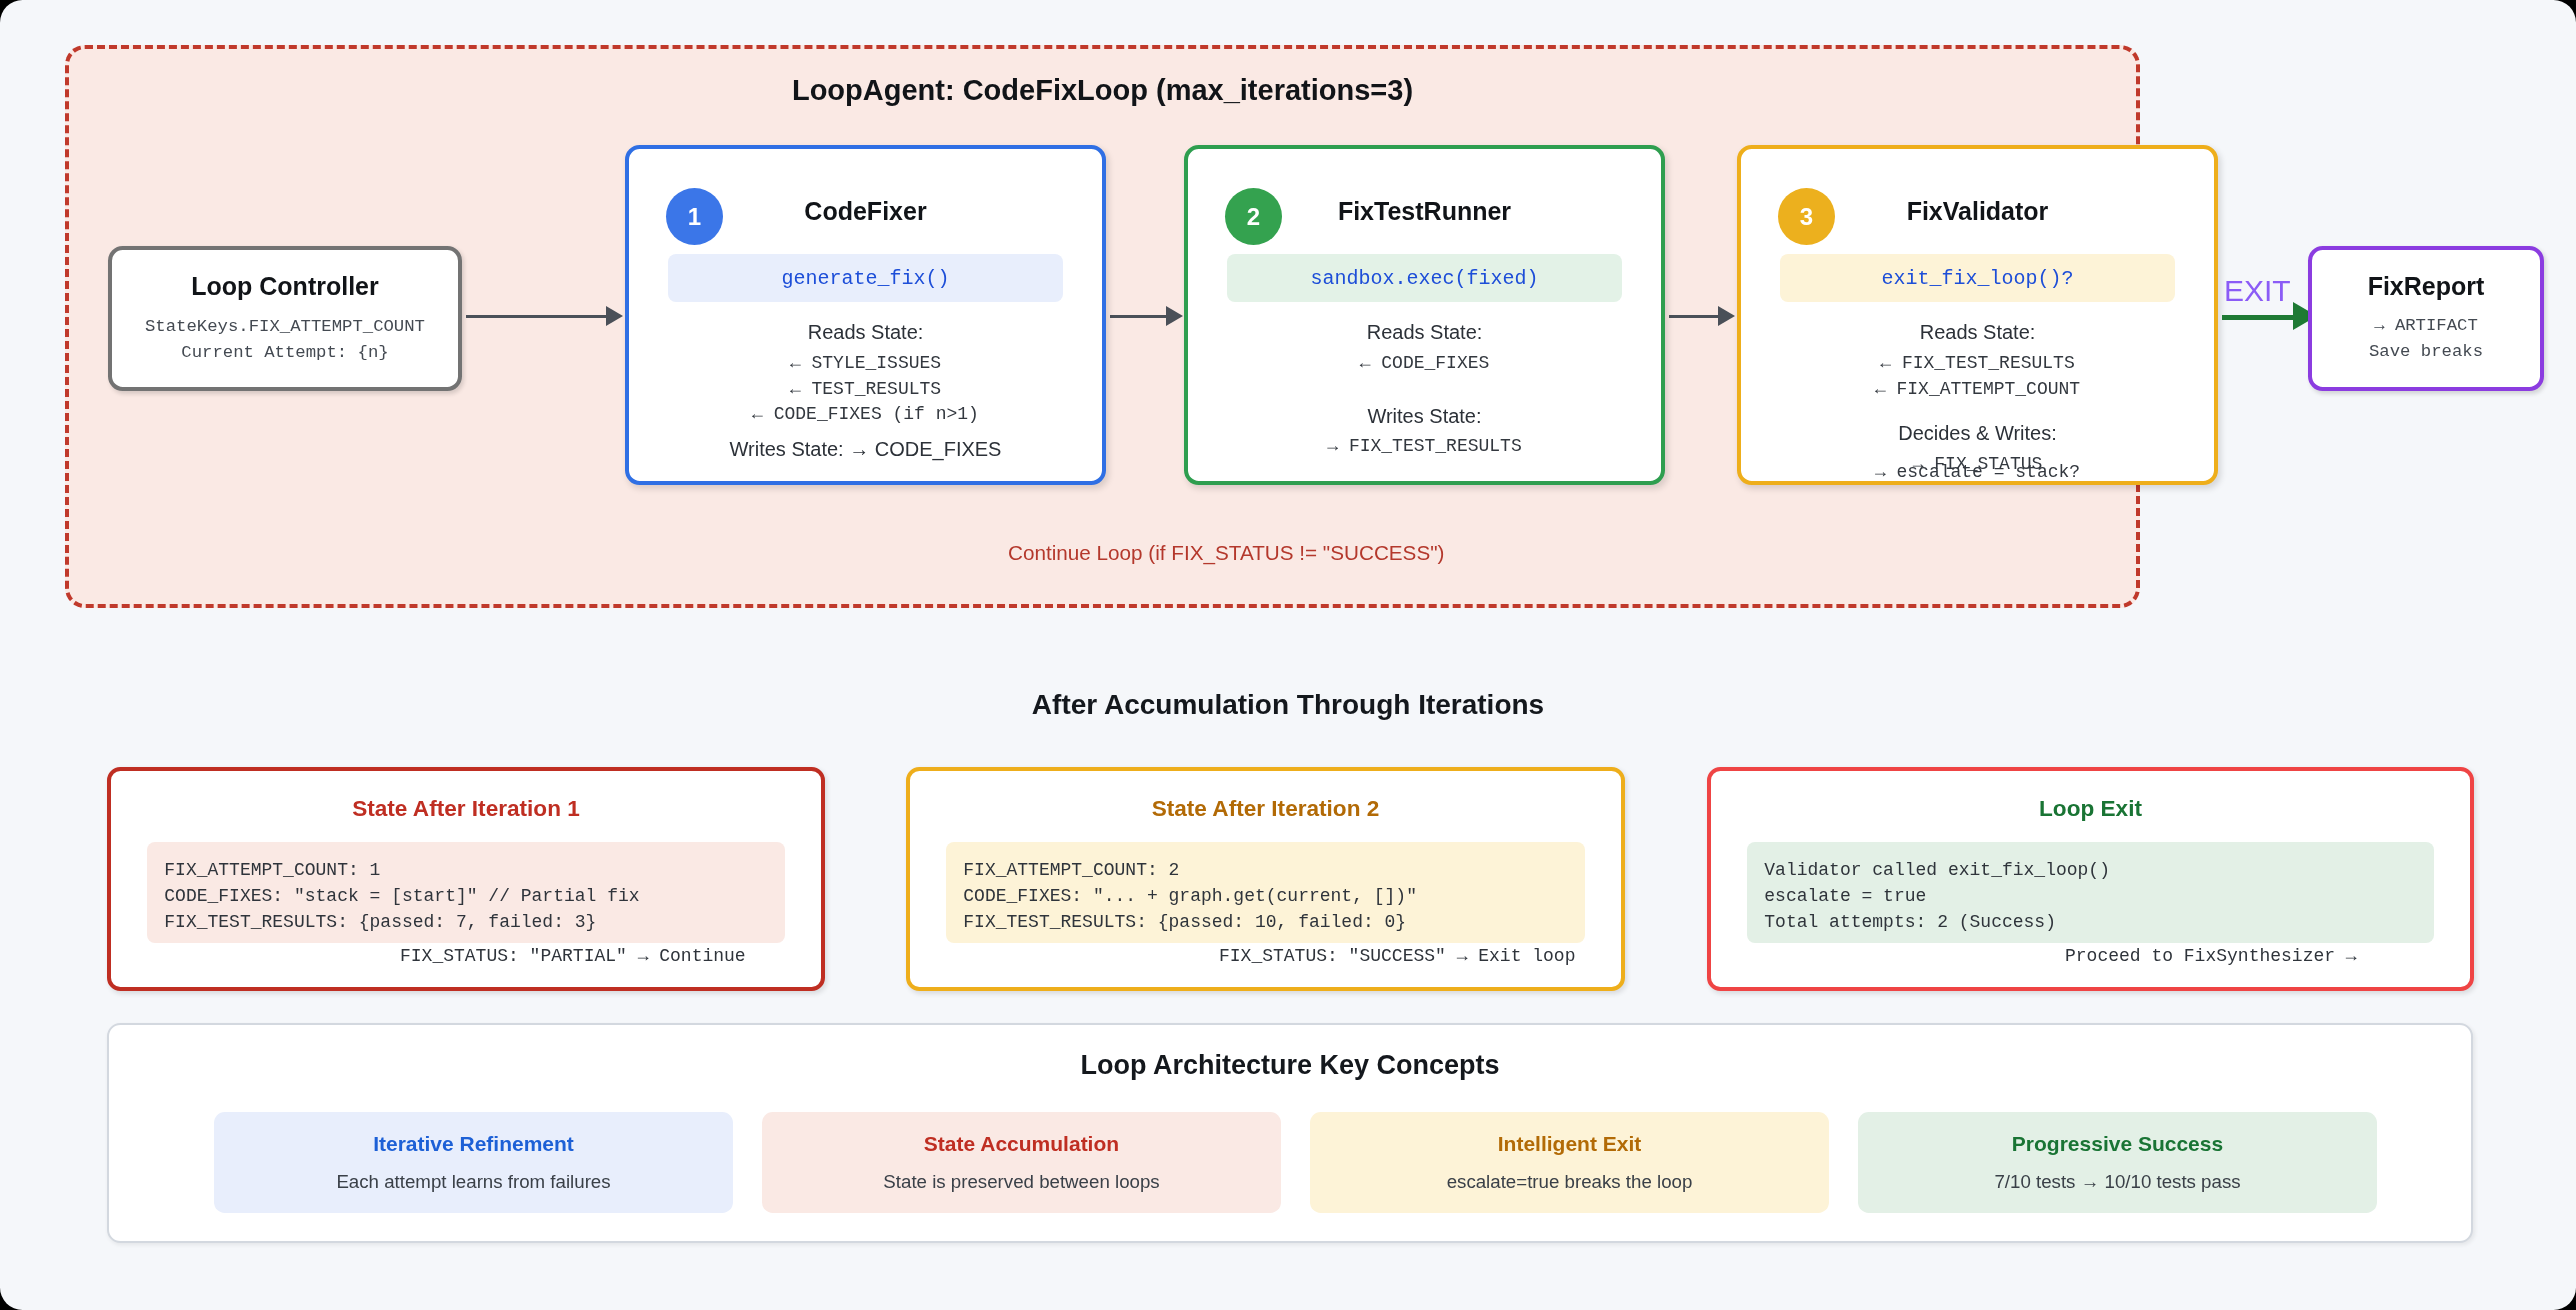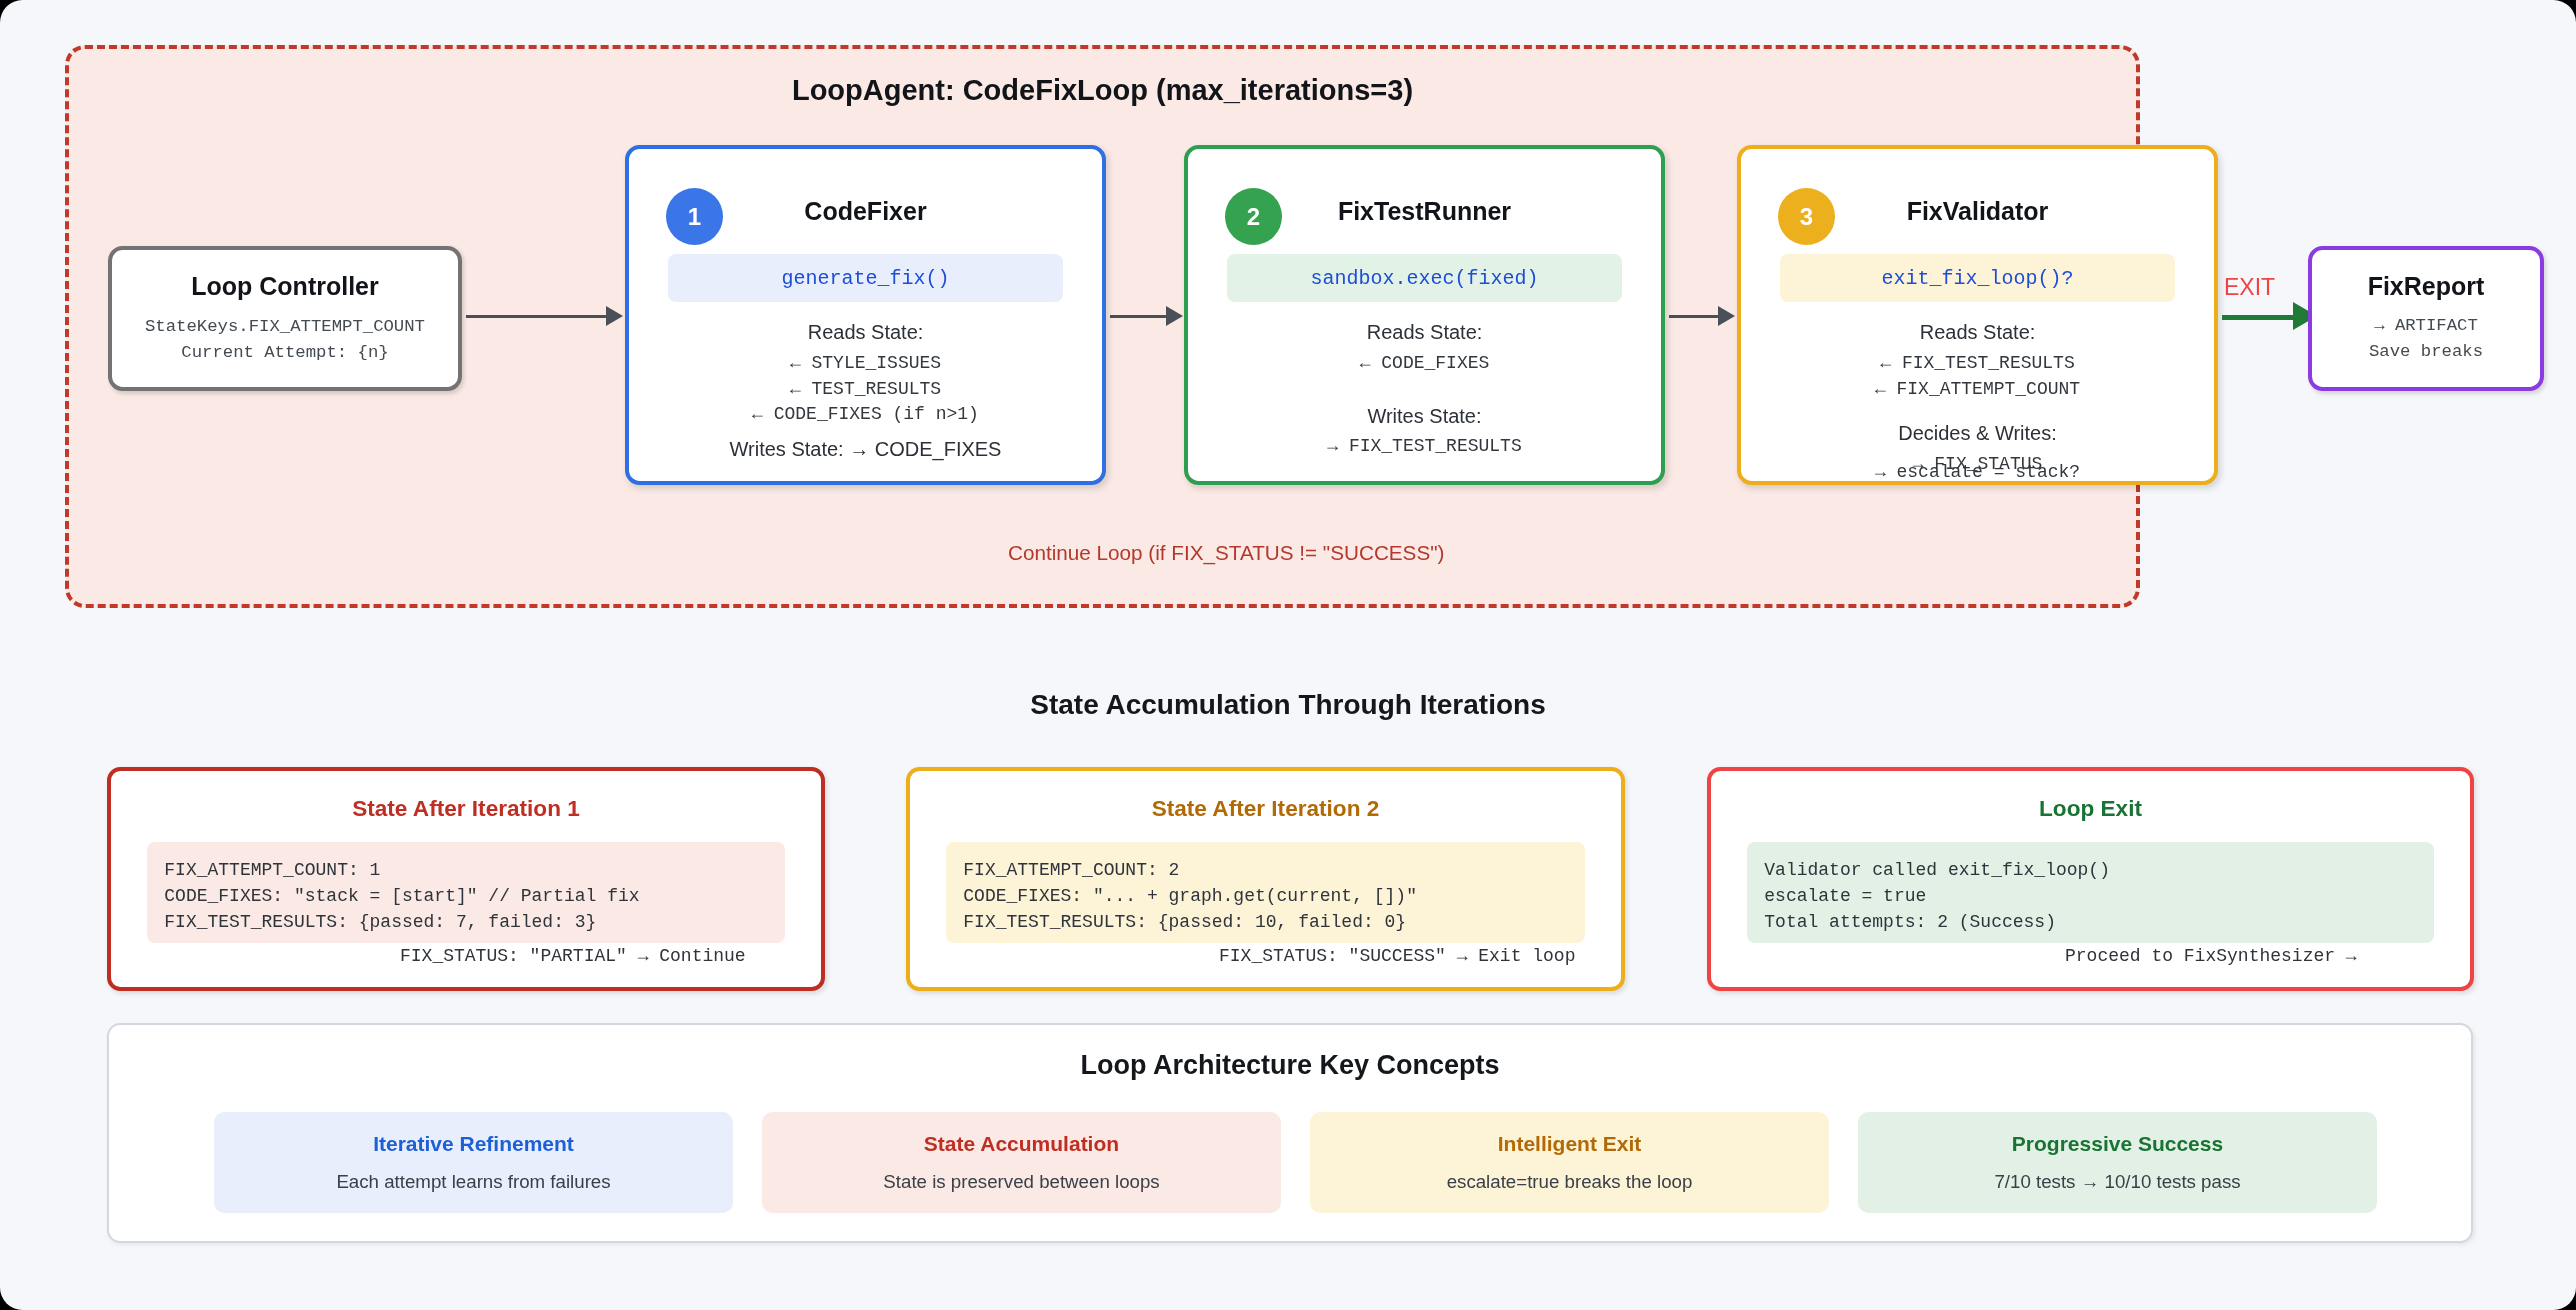--- a/index.html
+++ b/index.html
@@ -199,22 +199,22 @@
   #conn-exit .conn-head {
     left: 71px; top: -13.3px;
     border-top: 14.7px solid transparent;
     border-bottom: 14.7px solid transparent;
     border-left: 24px solid #1e7a34;
   }
   #exit-label {
     position: absolute;
     left: 2224px;
     top: 274px;
-    font-size: 23px;
-    color: #ef4444;
+    font-size: 30px;
+    color: #8b5cf6;
   }
 
   
   #fix-report {
     position: absolute;
     left: 2308px;
     top: 246px;
     width: 236px;
     height: 145px;
     background: #ffffff;
@@ -464,21 +464,21 @@
   </div>
 
   <div id="fix-report">
     <div class="fr-title">FixReport</div>
     <div class="fr-line">→ ARTIFACT</div>
     <div class="fr-line">Save breaks</div>
   </div>
 
   <div id="continue-label">Continue Loop (if FIX_STATUS != "SUCCESS")</div>
 
-  <div id="state-heading">State Accumulation Through Iterations</div>
+  <div id="state-heading">After Accumulation Through Iterations</div>
 
   <div class="state-card" id="state-1">
     <div class="state-title">State After Iteration 1</div>
     <div class="state-panel">
       <div class="state-line">FIX_ATTEMPT_COUNT: 1</div>
       <div class="state-line">CODE_FIXES: "stack = [start]" // Partial fix</div>
       <div class="state-line">FIX_TEST_RESULTS: {passed: 7, failed: 3}</div>
     </div>
     <div class="state-footer">FIX_STATUS: "PARTIAL" → Continue</div>
   </div>

